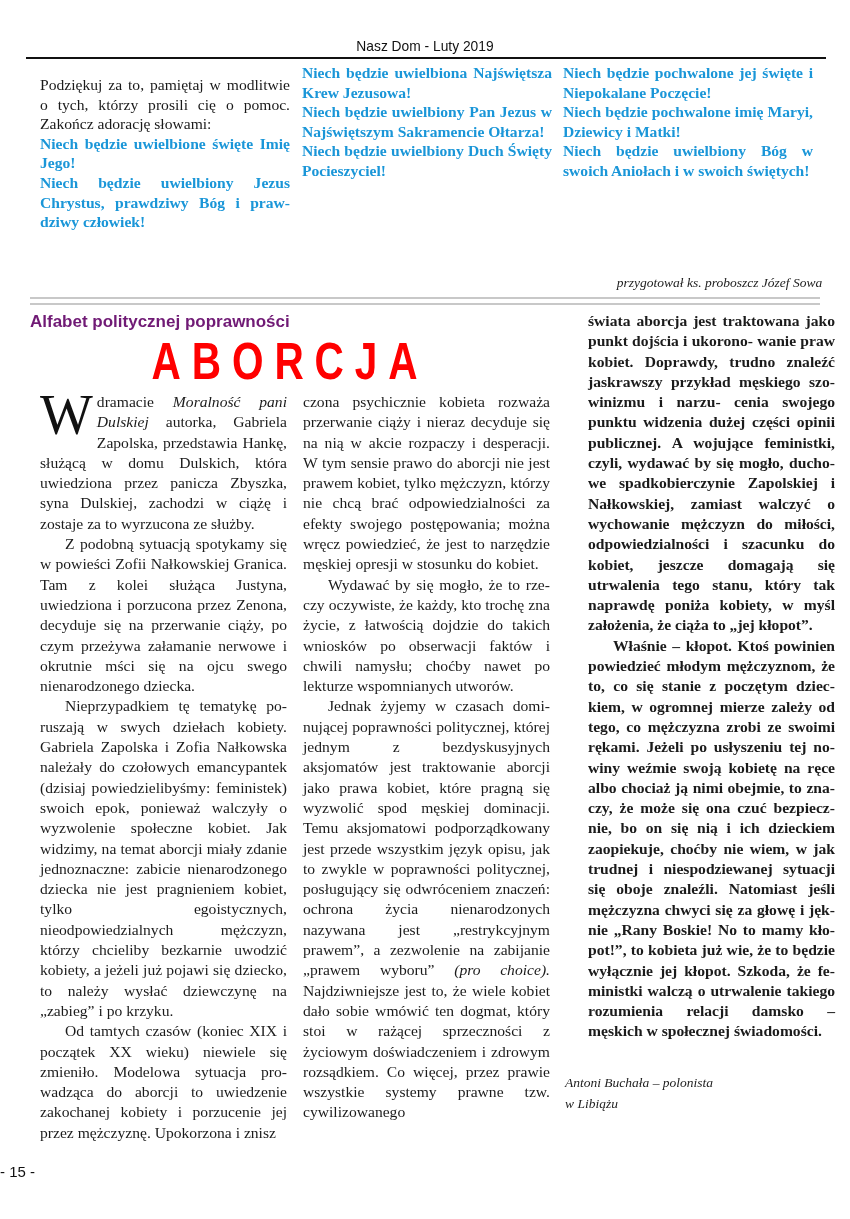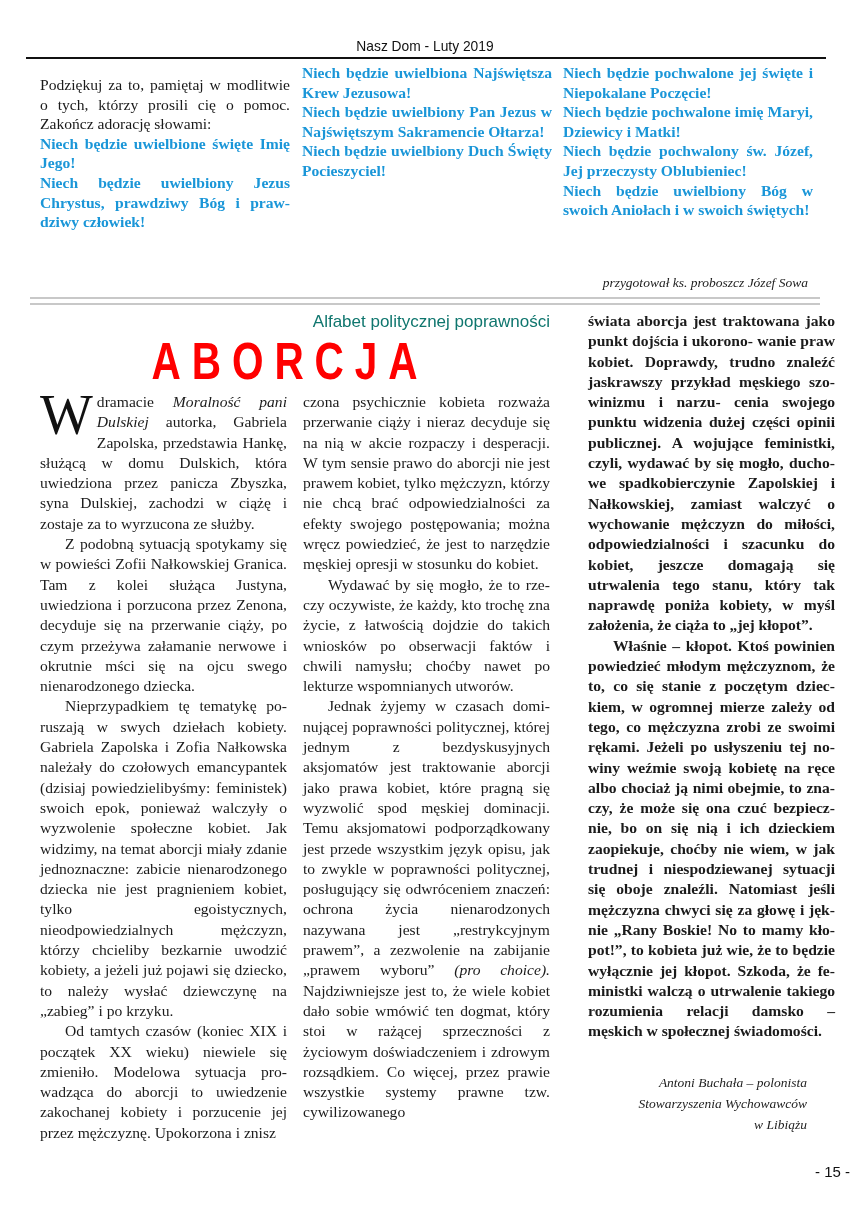--- a/index.html
+++ b/index.html
@@ -10,45 +10,45 @@
     font-family: "Liberation Sans", sans-serif; font-size: 15px; color: #111; transform: scaleX(0.92); }
   .header-rule { position: absolute; left: 26px; top: 57px; width: 800px; height: 2px; background: #111; }
 
   .col { position: absolute; font-family: "Liberation Serif", serif; font-size: 15.6px; line-height: 19.6px; text-align: justify; hyphens: manual; }
   .prayer { color: #1a96d8; font-weight: bold; }
   .lit p { margin: 0; }
   .top1 { left: 40px; top: 63px; width: 250px; margin-top: 12px; }
   .top2 { left: 302px; top: 63px; width: 250px; }
   .top3 { left: 563px; top: 63px; width: 250px; }
 
-  .credit { position: absolute; left: 563px; top: 275px; width: 245px; text-align: right;
+  .credit { position: absolute; left: 597px; top: 275px; width: 245px; text-align: center;
     font-family: "Liberation Serif", serif; font-style: italic; font-size: 13.5px; color: #222; }
 
   .sep1 { position: absolute; left: 30px; top: 297px; width: 790px; height: 2px; background: #c8c8c8; }
   .sep2 { position: absolute; left: 30px; top: 303px; width: 520px; height: 2px; background: #c8c8c8; }
   .sep2b { position: absolute; left: 550px; top: 303px; width: 270px; height: 2px; background: #c8c8c8; }
 
-  .kicker { position: absolute; left: 30px; top: 312px; width: 520px; text-align: right;
-    font-family: "Liberation Sans", sans-serif; font-weight: normal; font-size: 17px; color: #0f766e; }
+  .kicker { position: absolute; left: 30px; top: 312px; width: 520px; text-align: left;
+    font-family: "Liberation Sans", sans-serif; font-weight: bold; font-size: 17px; color: #701a75; }
   .title { position: absolute; left: 30px; top: 333px; width: 520px; text-align: center;
     font-family: "Liberation Sans", sans-serif; font-weight: bold; font-size: 52px; letter-spacing: 14px;
     color: #ff0000; line-height: 56px; transform: scaleX(0.78); transform-origin: center; }
 
   .body-text { font-size: 15.6px; line-height: 20.3px; color: #1b1b1b; }
   .a1 { left: 40px; top: 392px; width: 247px; }
   .a2 { left: 303px; top: 392px; width: 247px; }
   .a3 { left: 588px; top: 311px; width: 247px; font-weight: bold; }
   .body-text p { text-indent: 25px; }
   .body-text p.noindent { text-indent: 0; }
   .dropcap { float: left; font-size: 56px; line-height: 42px; margin: 2px 4px 0 0; font-family: "Liberation Serif", serif; color: #111; }
 
-  .sig { position: absolute; left: 565px; top: 1072px; width: 242px; text-align: right;
+  .sig { position: absolute; left: 565px; top: 1072px; width: 242px; 
     font-family: "Liberation Serif", serif; font-style: italic; font-size: 13.5px; line-height: 21px; color: #222; }
 
-  .pagenum { position: absolute; left: 0; top: 1163px; width: 850px; text-align: right;
+  .pagenum { position: absolute; left: 0; top: 1163px; width: 850px; text-align: left;
     font-family: "Liberation Sans", sans-serif; font-size: 15px; color: #111; }
 </style>
 </head>
 <body>
 
 <div class="header">Nasz Dom - Luty 2019</div>
 <div class="header-rule"></div>
 
 <div class="col top1 lit">
   <p>Podziękuj za to, pamiętaj w modli­twie o tych, którzy prosili cię o po­moc. Zakończ adorację słowami:</p>
@@ -56,21 +56,20 @@
   <p class="prayer">Niech będzie uwielbiony Jezus Chrystus, prawdziwy Bóg i praw­dziwy człowiek!</p>
 </div>
 <div class="col top2 lit">
   <p class="prayer">Niech będzie uwielbiona Najświęt­sza Krew Jezusowa!</p>
   <p class="prayer">Niech będzie uwielbiony Pan Je­zus w Najświętszym Sakramencie Ołtarza!</p>
   <p class="prayer">Niech będzie uwielbiony Duch Święty Pocieszyciel!</p>
 </div>
 <div class="col top3 lit">
   <p class="prayer">Niech będzie pochwalone jej świę­te i Niepokalane Poczęcie!</p>
   <p class="prayer">Niech będzie pochwalone imię Ma­ryi, Dziewicy i Matki!</p>
-  <p class="prayer">Niech będzie pochwalony św. Jó­zef, Jej przeczysty Oblubieniec!</p>
   <p class="prayer">Niech będzie uwielbiony Bóg w swoich Aniołach i w swoich świętych!</p>
 </div>
 <div class="credit">przygotował ks. proboszcz Józef Sowa</div>
 
 <div class="sep1"></div>
 <div class="sep2"></div>
 
 <div class="kicker">Alfabet politycznej poprawności</div>
 <div class="title">ABORCJA</div>
 
@@ -89,17 +88,16 @@
 
 <div class="sep2b"></div>
 
 <div class="col body-text a3">
   <p class="noindent">świata aborcja jest traktowana jako punkt dojścia i ukorono- wanie praw kobiet. Doprawdy, trudno znaleźć jaskrawszy przykład męskiego szo­winizmu i narzu- cenia swojego punktu widzenia dużej części opinii publicznej. A wojujące feministki, czyli, wydawać by się mogło, ducho­we spadkobierczynie Zapolskiej i Nał­kowskiej, zamiast walczyć o wycho­wanie mężczyzn do miłości, odpo­wiedzialności i szacunku do kobiet, jeszcze domagają się utrwalenia te­go stanu, który tak naprawdę poni­ża kobiety, w myśl założenia, że ciąża to „jej kłopot”.</p>
   <p>Właśnie – kłopot. Ktoś powinien powiedzieć młodym mężczyznom, że to, co się stanie z poczętym dziec­kiem, w ogromnej mierze zależy od tego, co mężczyzna zrobi ze swoimi rękami. Jeżeli po usłyszeniu tej no­winy weźmie swoją kobietę na ręce albo chociaż ją nimi obejmie, to zna­czy, że może się ona czuć bezpiecz­nie, bo on się nią i ich dzieckiem zaopiekuje, choćby nie wiem, w jak trudnej i niespodziewanej sytuacji się oboje znaleźli. Natomiast jeśli mężczyzna chwyci się za głowę i jęk­nie „Rany Boskie! No to mamy kło­pot!”, to kobieta już wie, że to będzie wyłącznie jej kłopot. Szkoda, że fe­ministki walczą o utrwalenie takie­go rozumienia relacji damsko – męskich w społecznej świadomości.</p>
 </div>
 
 <div class="sig">
   <div>Antoni Buchała – polonista</div>
-  <div>Stowarzyszenia Wychowawców</div>
   <div>w Libiążu</div>
 </div>
 
 <div class="pagenum">- 15 -</div>
 
 </body></html>

